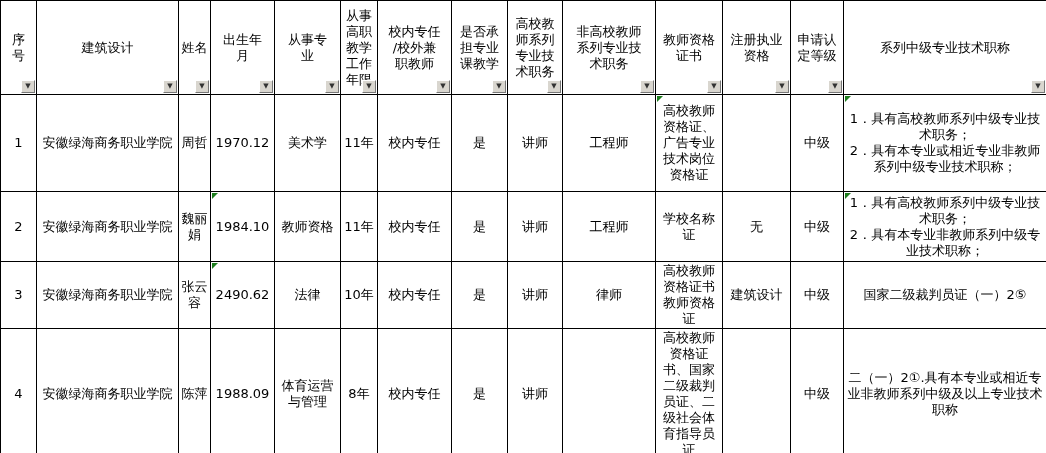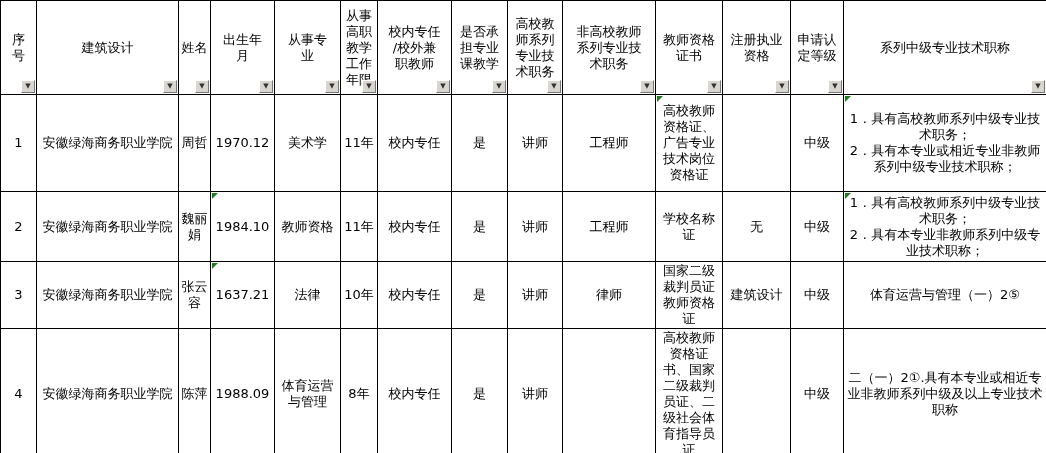--- a/index.html
+++ b/index.html
@@ -160,32 +160,32 @@
       <td>无</td>
       <td>中级</td>
       <td class="cond align-left"><i class="err-tri"></i><span>1．具有高校教师系列中级专业技术职务；
 2．具有本专业非教师系列中级专业技术职称；</span></td>
     </tr>
 
     <tr class="r3">
       <td>3</td>
       <td>安徽绿海商务职业学院</td>
       <td>张云容</td>
-      <td><i class="err-tri"></i><span>1637.21</span></td>
+      <td><i class="err-tri"></i><span>2490.62</span></td>
       <td>法律</td>
       <td>10年</td>
       <td>校内专任</td>
       <td>是</td>
       <td>讲师</td>
       <td>律师</td>
-      <td>国家二级裁判员证
+      <td>高校教师资格证书
 教师资格证</td>
       <td>建筑设计</td>
       <td>中级</td>
-      <td class="cond">体育运营与管理（一）2⑤</td>
+      <td class="cond">国家二级裁判员证（一）2⑤</td>
     </tr>
 
     <tr class="r4">
       <td>4</td>
       <td>安徽绿海商务职业学院</td>
       <td>陈萍</td>
       <td>1988.09</td>
       <td>体育运营与管理</td>
       <td>8年</td>
       <td>校内专任</td>

